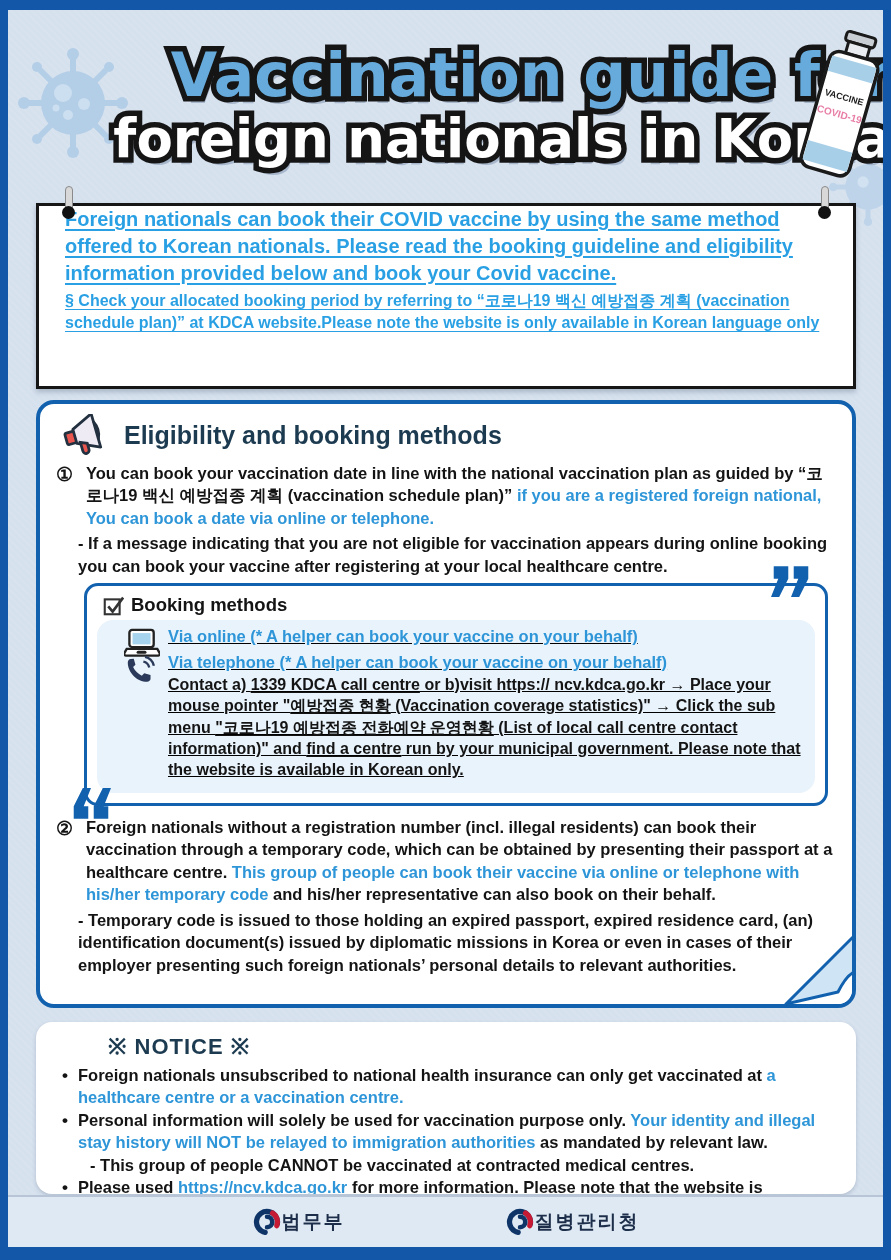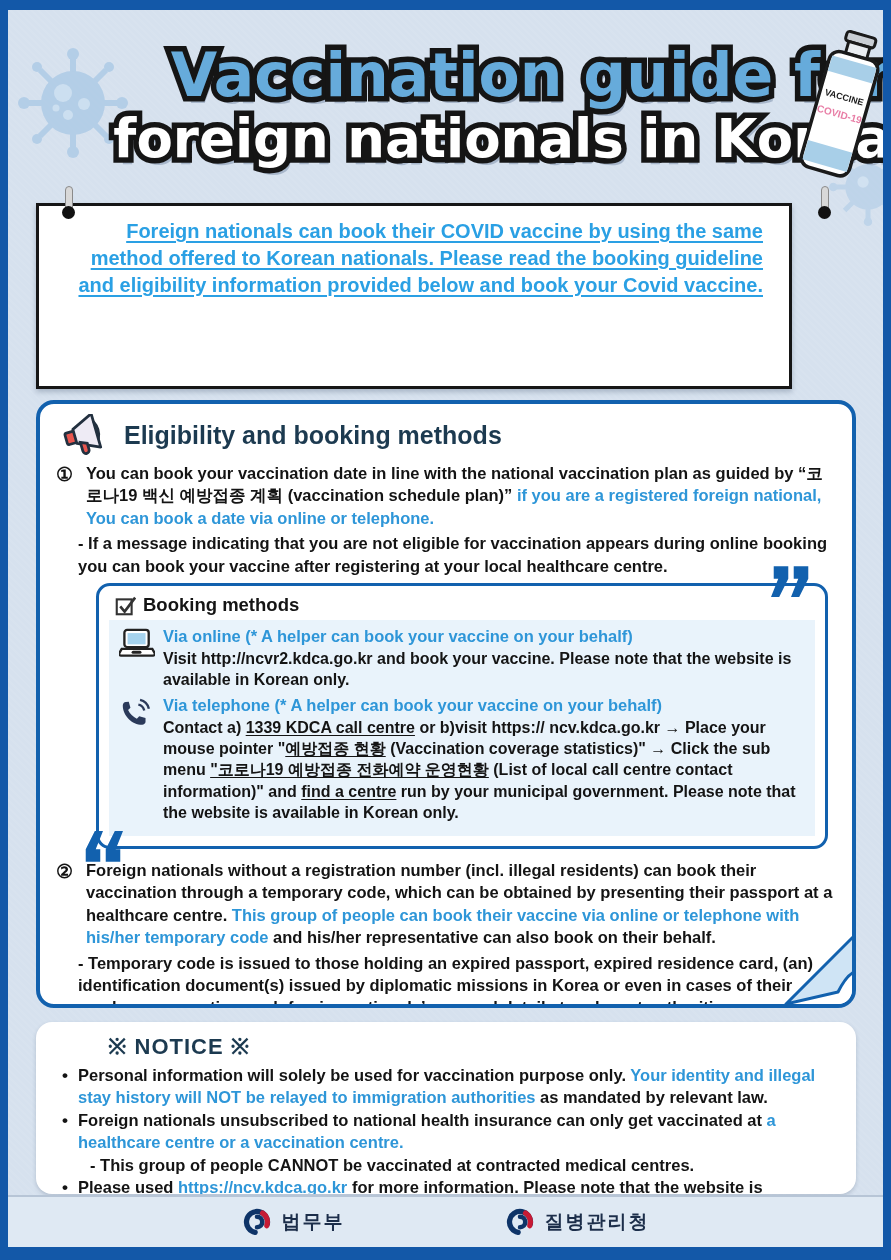--- a/index.html
+++ b/index.html
@@ -32,23 +32,23 @@
   
   .virus { position:absolute; opacity:.85; z-index:1; }
   .virus-tl { left:18px; top:48px; width:110px; height:110px; }
   .virus-br { right:-16px; top:148px; width:78px; height:78px; opacity:.7; }
 
   
   .vial { position:absolute; right:14px; top:30px; width:70px; height:150px; transform:rotate(16deg); z-index:6; }
 
   
   .intro-card {
-    position:absolute; left:36px; top:203px; width:756px; height:186px;
+    position:absolute; left:36px; top:203px; width:820px; height:186px;
     background:#ffffff; border:3px solid #161616; z-index:4;
-    padding:12px 26px 8px; text-align:right;
+    padding:0 26px 8px; text-align:left;
     box-shadow:0 3px 5px rgba(30,50,80,.25); overflow:hidden;
   }
   .intro-main { color:#2aa0e4; font-weight:bold; font-size:20px; line-height:1.34;
     text-decoration:underline; text-underline-offset:3px; }
   .intro-sub { margin-top:4px; color:#2aa0e4; font-weight:bold; font-size:16px; line-height:1.36;
     text-decoration:underline; text-underline-offset:3px; }
   .pin { position:absolute; z-index:7; width:10px; height:34px; }
   .pin .rod { position:absolute; left:1px; top:0; width:8px; height:26px; background:#d8d8d8;
     border:1px solid #8a8a8a; border-radius:4px; }
   .pin .ball { position:absolute; left:-2px; top:20px; width:13px; height:13px; background:#111; border-radius:50%; }
@@ -64,25 +64,25 @@
   .elig-heading-row { display:flex; align-items:center; gap:18px; margin:2px 0 6px 4px; }
   .elig-heading { color:#1c3a50; font-size:25px; font-weight:bold; }
   .item { display:flex; gap:4px; font-size:16.5px; line-height:1.36; color:#141414; font-weight:600; }
   .item .num { flex:none; width:26px; font-size:19px; font-weight:600; padding-top:0; }
   .item .txt { flex:1; }
   .blue { color:#2e96d8; }
   .u { text-decoration:underline; text-underline-offset:2px; }
   .dash-item { padding-left:22px; font-size:16.5px; line-height:1.36; color:#141414; font-weight:600; margin-top:3px; }
 
   
-  .booking-card { position:relative; margin:6px 10px 10px 40px; border:3px solid #1261ae;
+  .booking-card { position:relative; margin:6px 10px 10px 28px; border:3px solid #1261ae;
     border-radius:14px; background:#fff; padding:6px 10px 10px; }
   .booking-head { display:flex; align-items:center; gap:7px; margin:2px 0 4px 6px;
     font-size:18.5px; font-weight:bold; color:#141414; }
-  .booking-panel { position:relative; background:#e9f3fb; border-radius:0; padding:6px 10px 8px 54px; }
+  .booking-panel { position:relative; background:#e9f3fb; border-radius:16px; padding:6px 10px 8px 71px;text-decoration:underline; }
   .method { position:relative; margin-bottom:4px; }
   .method-icon { position:absolute; left:-44px; top:2px; width:36px; }
   .method-title { color:#2e96d8; font-weight:bold; font-size:16.5px; line-height:1.32; }
   .method-body { color:#141414; font-weight:600; font-size:16px; line-height:1.34; }
   .quote { position:absolute; width:40px; height:33px; z-index:8; }
   .quote-top { top:-20px; right:14px; }
   .quote-bottom { bottom:-16px; left:-16px; transform:rotate(180deg); }
 
   
   .fold { position:absolute; right:-4px; bottom:-4px; width:76px; height:76px; z-index:9; }
@@ -95,21 +95,21 @@
   }
   .notice-heading { color:#1c3a50; font-size:22px; font-weight:bold; letter-spacing:1px; margin-bottom:4px;margin-left:48px; }
   .nbullet { position:relative; padding-left:18px; font-size:16.5px; line-height:1.36; color:#141414; font-weight:600; }
   .nbullet::before { content:"•"; position:absolute; left:2px; top:0; font-size:17px; color:#141414; }
   .ndash { padding-left:30px; font-size:16.5px; line-height:1.36; color:#141414; font-weight:700; }
 
   
   .footer-band { position:absolute; left:0; top:1195px; width:891px; height:52px;
     background:#dfe9f3; border-top:2px solid #b7c5d6; z-index:30;
     display:flex; align-items:center; justify-content:center; gap:160px; }
-  .gov-logo { display:flex; align-items:center; gap:10px; }
+  .gov-logo { display:flex; align-items:center; gap:0; }
   .gov-logo .label { color:#1c2e4a; font-size:19px; font-weight:600; letter-spacing:2px; }
 
   svg { display:block; }
 </style>
 </head>
 <body>
 
 <div class="page">
 
   <div class="frame-top"></div>
@@ -193,20 +193,21 @@
       <div class="rod"></div>
       <div class="ball"></div>
     </div>
   <div class="pin pin-right">
       <div class="rod"></div>
       <div class="ball"></div>
     </div>
 
   <div class="intro-card">
     <div class="intro-main">Foreign nationals can book their COVID vaccine by using the same method offered to Korean nationals. Please read the booking guideline and eligibility information provided below and book your Covid vaccine.</div>
+    <div class="intro-sub">§ Check your allocated booking period by referring to “코로나19 백신 예방접종 계획 (vaccination schedule plan)” at KDCA website.Please note the website is only available in Korean language only</div>
   </div>
 
   <div class="elig-card">
     <div class="elig-heading-row">
       <svg width="46" height="42" viewBox="0 0 50 46">
         <g transform="rotate(-16 25 23)">
           <rect x="6" y="16" width="11" height="13" rx="2" fill="#e8564f" stroke="#22303f" stroke-width="3"></rect>
           <path d="M16 14 L40 3 L40 41 L16 30 Z" fill="#eeebf5" stroke="#22303f" stroke-width="3" stroke-linejoin="round"></path>
           <path d="M20 30 l7 3 v7 a3.5 3.5 0 0 1 -7 0 z" fill="#e8564f" stroke="#22303f" stroke-width="3"></path>
           <path d="M40 12 q5 10 0 20" fill="none" stroke="#22303f" stroke-width="3"></path>
@@ -245,21 +246,20 @@
         <div class="method">
           <div class="method-icon">
             <svg width="36" height="30" viewBox="0 0 40 32">
               <rect x="6" y="1.5" width="27" height="19" rx="3" fill="#fff" stroke="#222" stroke-width="2.6"></rect>
               <rect x="9.5" y="5" width="20" height="12.5" fill="#a6d3ee"></rect>
               <path d="M3 22.5 h34 l2.5 4.5 a2 2 0 0 1 -2 3 H2.5 a2 2 0 0 1 -2 -3 z" fill="#fff" stroke="#222" stroke-width="2.6"></path>
               <rect x="14" y="24.5" width="11" height="3.4" rx="1.7" fill="#222"></rect>
             </svg>
           </div>
           <div class="method-title">Via online (* A helper can book your vaccine on your behalf)</div>
-          <div class="method-body">Visit http://ncvr2.kdca.go.kr and book your vaccine. Please note that the website is available in Korean only.</div>
         </div>
         <div class="method">
           <div class="method-icon">
             <svg width="32" height="32" viewBox="0 0 38 38">
               <path d="M8 6C6 6 4.5 8 4.5 10c0 12 11 23 23 23 2 0 4-1.5 4-3.5v-4.5l-7.5-2-2.8 2.8C16.5 23.5 13 20 10.8 15.5l2.8-2.8-2-7z" fill="#2b3a5a"></path>
               <path d="M23 9q5.5 1 7 7" stroke="#2b3a5a" stroke-width="2.8" fill="none"></path>
               <path d="M25 3.5q8.5 2 10.5 10.5" stroke="#2b3a5a" stroke-width="2.8" fill="none"></path>
             </svg>
           </div>
           <div class="method-title">Via telephone (* A helper can book your vaccine on your behalf)</div>
@@ -275,22 +275,22 @@
     <div class="dash-item">- Temporary code is issued to those holding an expired passport, expired residence card, (an) identification document(s) issued by diplomatic missions in Korea or even in cases of their employer presenting such foreign nationals’ personal details to relevant authorities.</div>
 
     <svg class="fold" viewBox="0 0 76 76">
       <path d="M74 70 L74 4 L6 72 L74 72 Z" fill="#ffffff"></path>
       <path d="M74 4 L6 72 L58 60 Q66 44 74 40 Z" fill="#cfe4f5" stroke="#1261ae" stroke-width="3" stroke-linejoin="round"></path>
     </svg>
   </div>
 
   <div class="notice-card">
     <div class="notice-heading">※  NOTICE  ※</div>
+    <div class="nbullet"><span>Foreign nationals unsubscribed to national health insurance can only get vaccinated at </span><span class="blue">a healthcare centre or a vaccination centre.</span></div>
     <div class="nbullet"><span>Personal information will solely be used for vaccination purpose only. </span><span class="blue">Your identity and illegal stay history will NOT be relayed to immigration authorities</span><span> as mandated by relevant law.</span></div>
-    <div class="nbullet"><span>Foreign nationals unsubscribed to national health insurance can only get vaccinated at </span><span class="blue">a healthcare centre or a vaccination centre.</span></div>
     <div class="ndash">- This group of people CANNOT be vaccinated at contracted medical centres.</div>
     <div class="nbullet"><span>Please used </span><span class="blue">https://ncv.kdca.go.kr</span><span> for more information. Please note that the website is available in Korean only.</span></div>
   </div>
 
   <div class="footer-band">
     <div class="gov-logo">
       <svg width="30" height="30" viewBox="0 0 40 40">
         <circle cx="20" cy="20" r="14" fill="none" stroke="#0e3468" stroke-width="7" stroke-linecap="round" stroke-dasharray="66 30" transform="rotate(100 20 20)"></circle>
         <circle cx="20" cy="20" r="14" fill="none" stroke="#c61a34" stroke-width="7" stroke-linecap="round" stroke-dasharray="19 80" transform="rotate(-58 20 20)"></circle>
         <path d="M20 13c4 0 7 3 7 7s-3 7-7 7" fill="none" stroke="#0e3468" stroke-width="6" stroke-linecap="round"></path>

